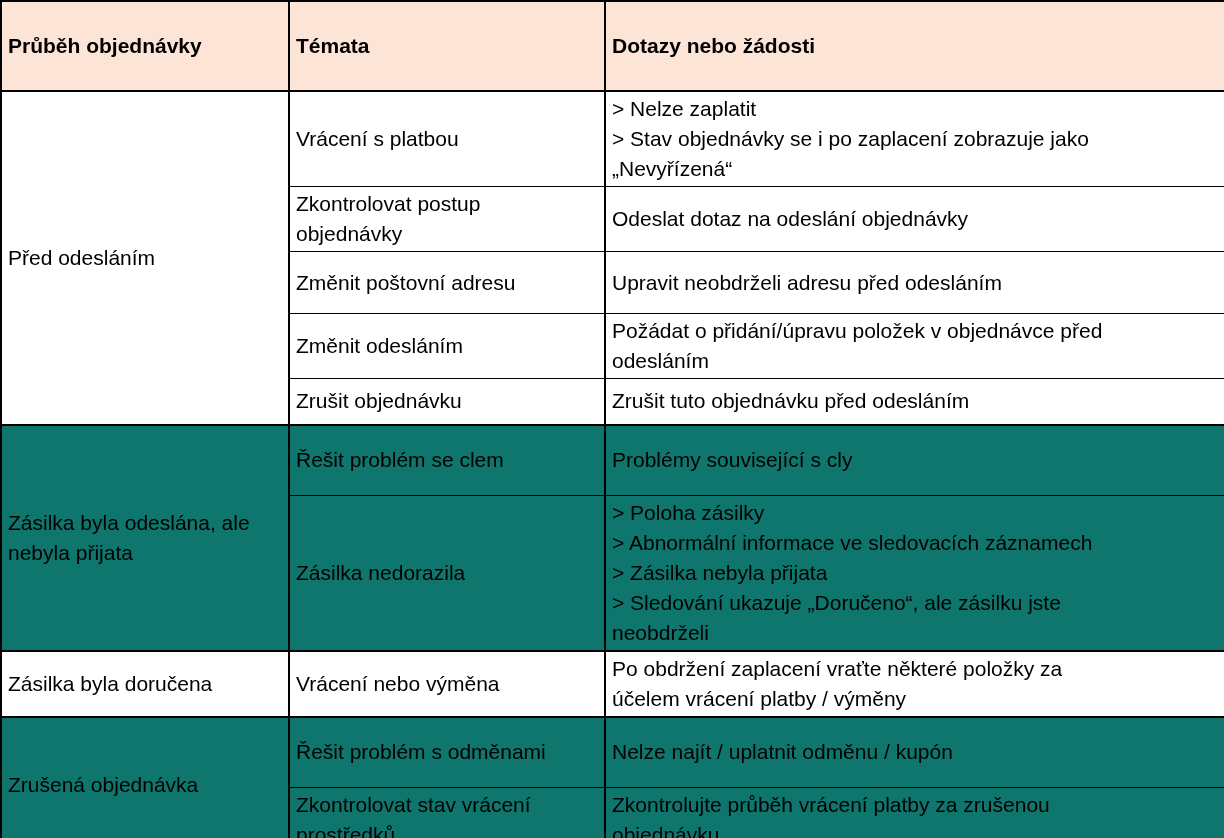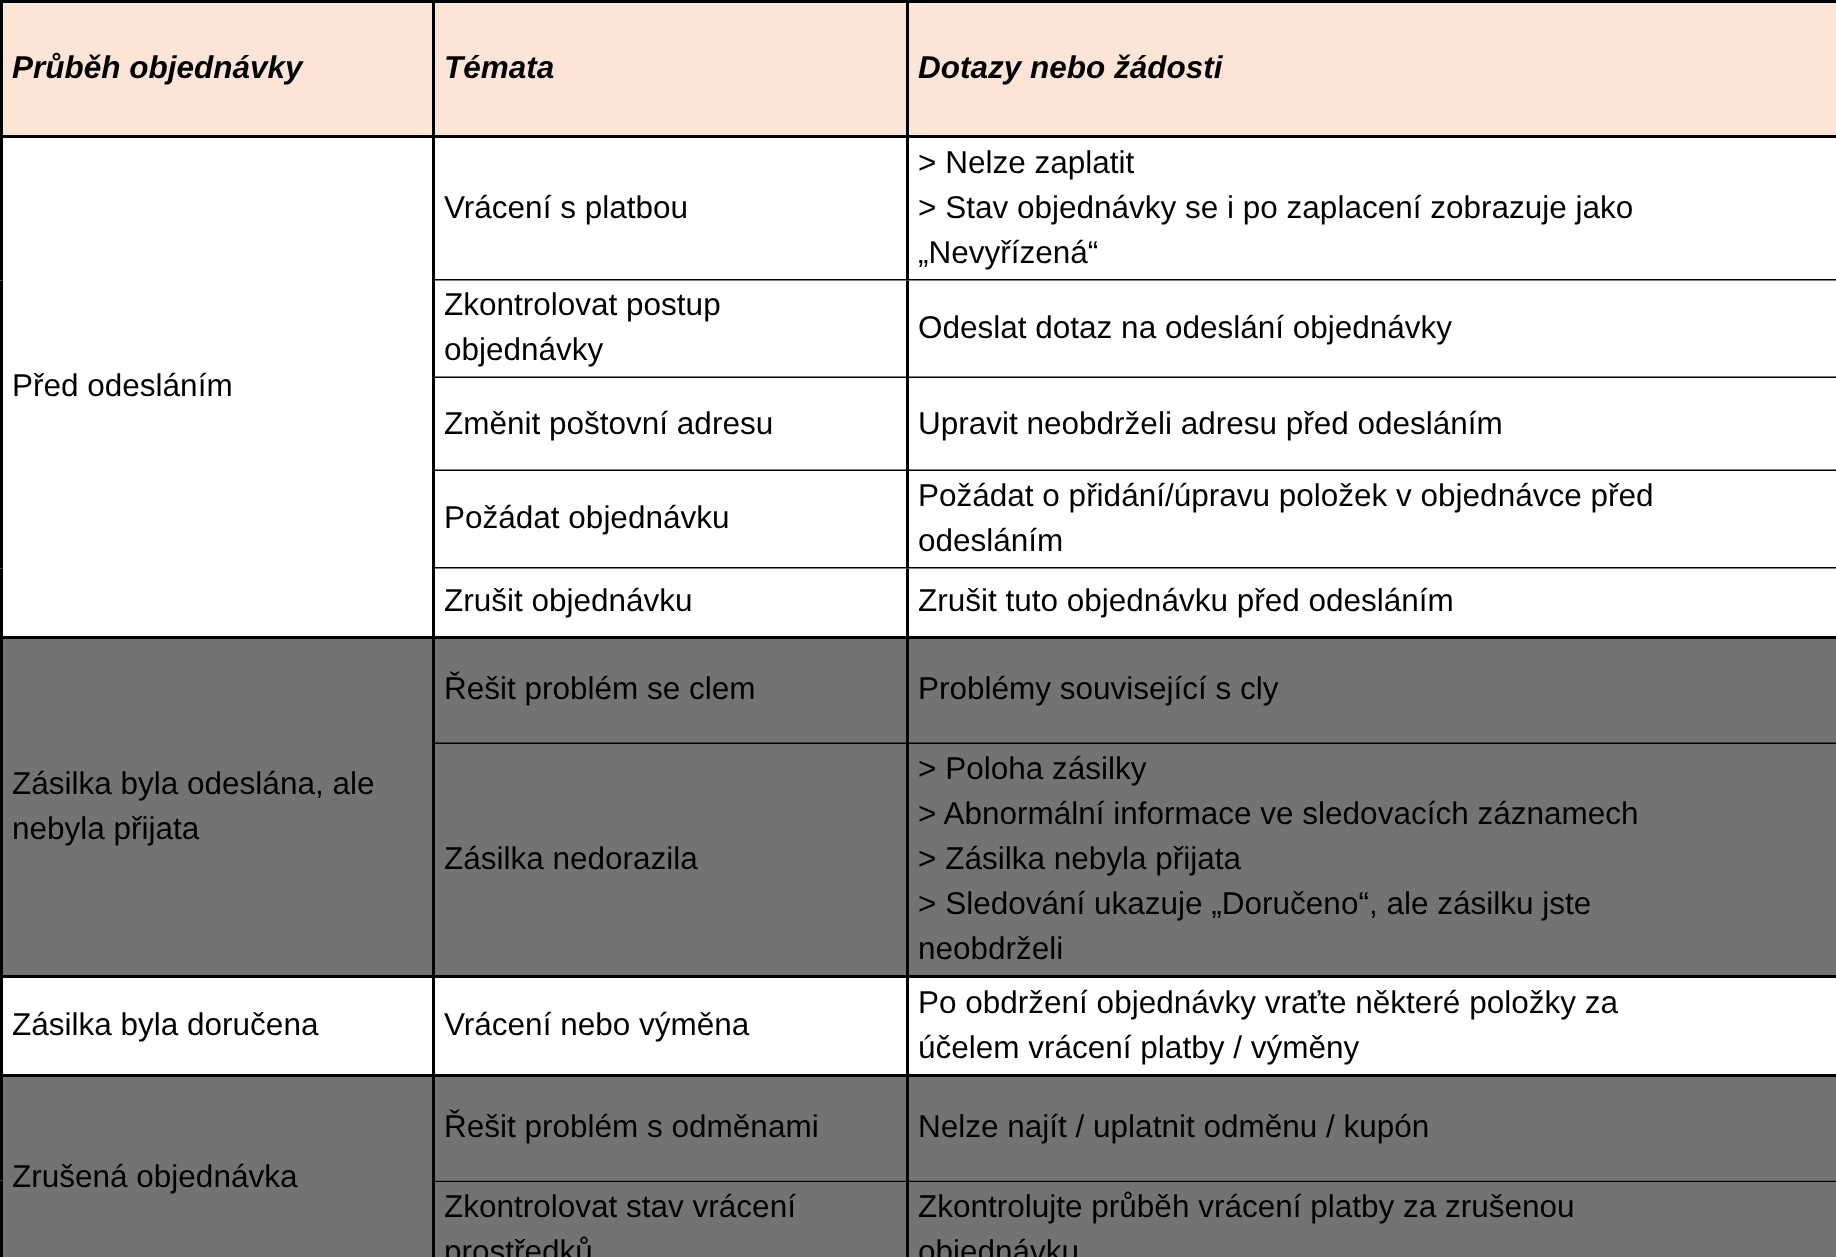--- a/index.html
+++ b/index.html
@@ -29,25 +29,25 @@
     vertical-align: middle;
     text-align: left;
     overflow: hidden;
   }
   thead th {
     font-weight: bold;
     border-bottom-width: 2px;
     background: #FCE4D6;
   }
   tr.section-start > td { border-top-width: 2px; }
-  td.bg-green { background: #737373; }
+  td.bg-green { background: #0f766e; }
   td.bg-white { background: #FFFFFF; }
   td.multiline { white-space: pre-line; }
   
-  tr.hr0  { height: 90px; font-style: italic; }
+  tr.hr0  { height: 90px; }
   tr.hr1  { height: 93px; }
   tr.hr2  { height: 58px; }
   tr.hr3  { height: 62px; }
   tr.hr4  { height: 61px; }
   tr.hr5  { height: 46px; }
   tr.hr6  { height: 71px; }
   tr.hr7  { height: 152px; }
   tr.hr8  { height: 59px; }
   tr.hr9  { height: 70px; }
   tr.hr10 { height: 62px; }
@@ -80,21 +80,21 @@
     <tr class="hr2">
       <td class="bg-white multiline">Zkontrolovat postup
 objednávky</td>
       <td class="bg-white multiline">Odeslat dotaz na odeslání objednávky</td>
     </tr>
     <tr class="hr3">
       <td class="bg-white multiline">Změnit poštovní adresu</td>
       <td class="bg-white multiline">Upravit neobdrželi adresu před odesláním</td>
     </tr>
     <tr class="hr4">
-      <td class="bg-white multiline">Požádat objednávku</td>
+      <td class="bg-white multiline">Změnit odesláním</td>
       <td class="bg-white multiline">Požádat o přidání/úpravu položek v objednávce před
 odesláním</td>
     </tr>
     <tr class="hr5">
       <td class="bg-white multiline">Zrušit objednávku</td>
       <td class="bg-white multiline">Zrušit tuto objednávku před odesláním</td>
     </tr>
 
     <tr class="hr6 section-start">
       <td class="bg-green multiline" rowspan="2">Zásilka byla odeslána, ale
@@ -107,21 +107,21 @@
       <td class="bg-green multiline">&gt; Poloha zásilky
 &gt; Abnormální informace ve sledovacích záznamech
 &gt; Zásilka nebyla přijata
 &gt; Sledování ukazuje „Doručeno“, ale zásilku jste
 neobdrželi</td>
     </tr>
 
     <tr class="hr8 section-start">
       <td class="bg-white multiline">Zásilka byla doručena</td>
       <td class="bg-white multiline">Vrácení nebo výměna</td>
-      <td class="bg-white multiline">Po obdržení objednávky vraťte některé položky za
+      <td class="bg-white multiline">Po obdržení zaplacení vraťte některé položky za
 účelem vrácení platby / výměny</td>
     </tr>
 
     <tr class="hr9 section-start">
       <td class="bg-green multiline" rowspan="2">Zrušená objednávka</td>
       <td class="bg-green multiline">Řešit problém s odměnami</td>
       <td class="bg-green multiline">Nelze najít / uplatnit odměnu / kupón</td>
     </tr>
     <tr class="hr10">
       <td class="bg-green multiline">Zkontrolovat stav vrácení

